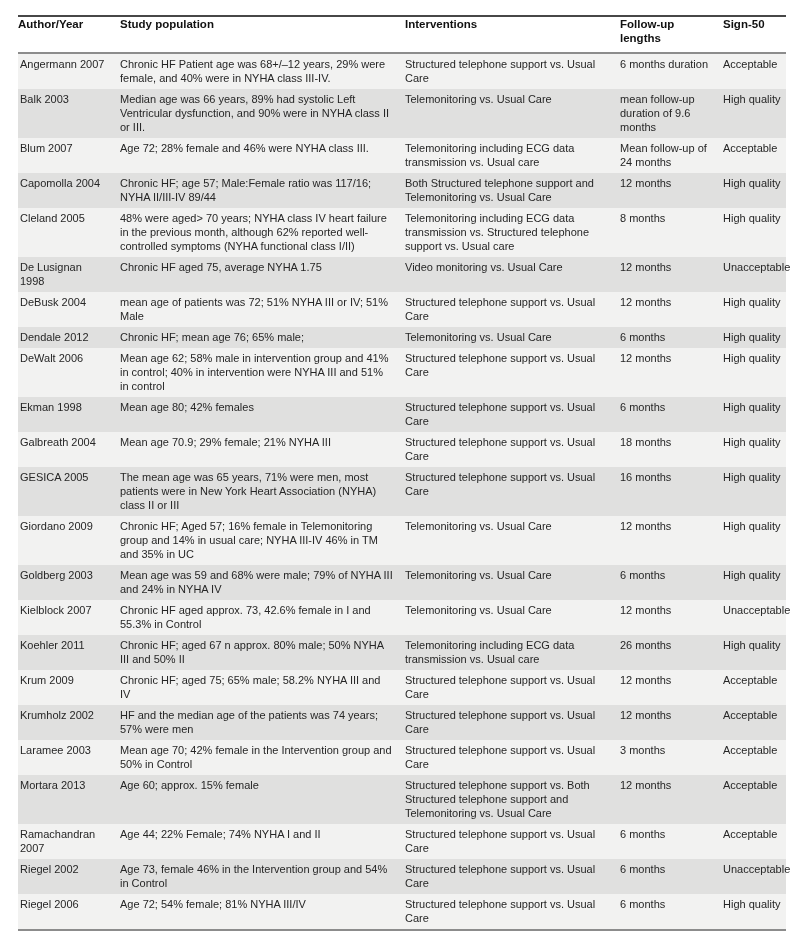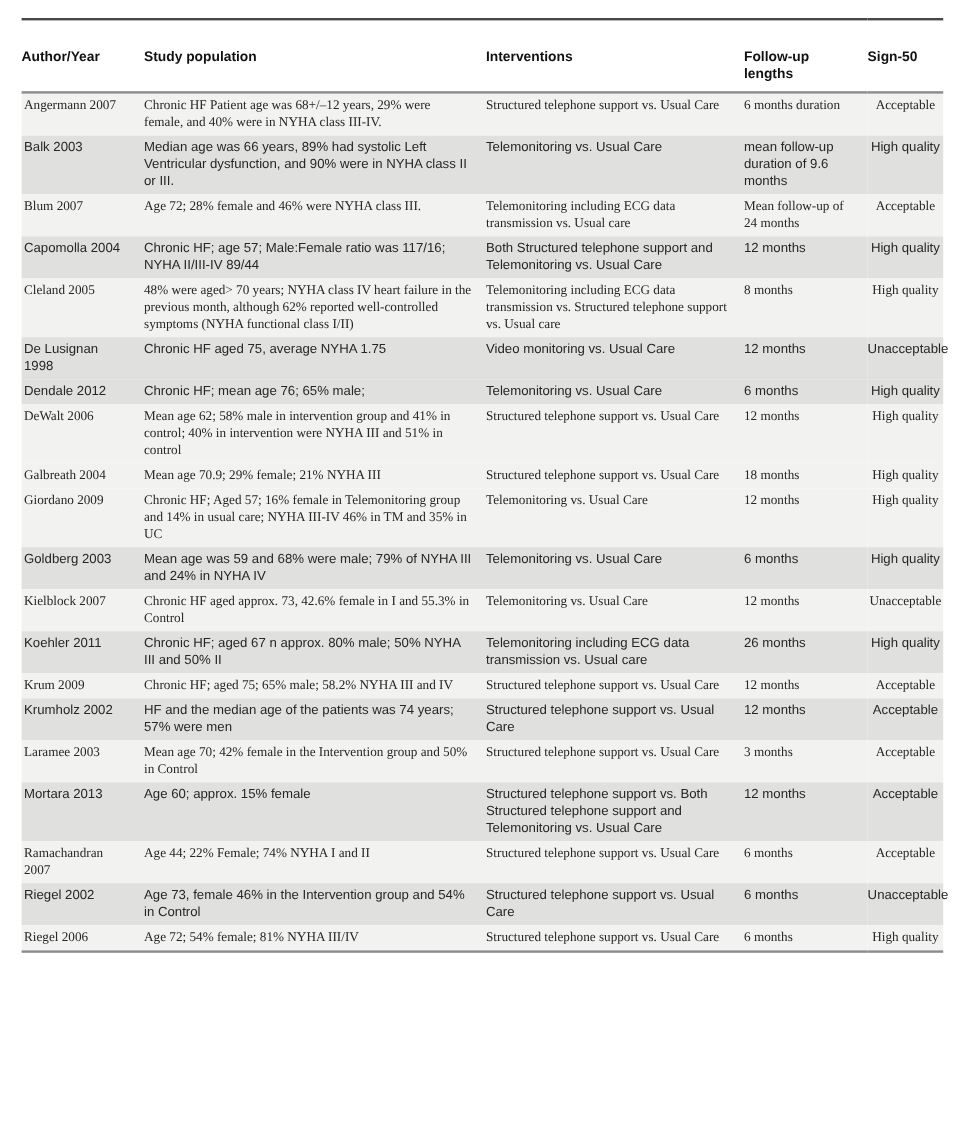--- a/index.html
+++ b/index.html
@@ -36,36 +36,36 @@
   col.c-pop    { width: 285px; }
   col.c-int    { width: 215px; }
   col.c-fup    { width: 103px; }
   col.c-sign   { width: 63px; }
   thead th {
     text-align: left;
     vertical-align: top;
     font-size: 11.5px;
     font-weight: bold;
     color: #111111;
-    padding: 24px 12px 7px 0;
+    padding: 0 12px 7px 0;
     line-height: 14px;
     border-bottom: 2px solid var(--rule-gray, #8c8c8c);
     background: #ffffff;
   }
   thead th:last-child { padding-right: 0; }
   tbody td {
     vertical-align: top;
     font-size: 11px;
     line-height: 14px;
     padding: 3px 12px 4px 0;
     color: #262626;
   }
   tbody td:first-child { padding-left: 2px; }
-  tbody td:last-child { padding-right: 0; text-align: center; }
-  tr.row-light { background: var(--row-light, #f2f2f1); font-family: Liberation Serif, serif; }
+  tbody td:last-child { padding-right: 0; }
+  tr.row-light { background: var(--row-light, #f2f2f1); }
   tr.row-dark  { background: var(--row-dark, #e0e0df); }
 </style>
 </head>
 <body>
 
 <div class="page">
 
   <table class="studies">
     <colgroup>
       <col class="c-author">
@@ -119,39 +119,60 @@
           <td>8 months</td>
           <td>High quality</td>
         </tr>
         <tr class="row-dark">
           <td>De Lusignan 1998</td>
           <td>Chronic HF aged 75, average NYHA 1.75</td>
           <td>Video monitoring vs. Usual Care</td>
           <td>12 months</td>
           <td>Unacceptable</td>
         </tr>
+        <tr class="row-light">
+          <td>DeBusk 2004</td>
+          <td>mean age of patients was 72; 51% NYHA III or IV; 51% Male</td>
+          <td>Structured telephone support vs. Usual Care</td>
+          <td>12 months</td>
+          <td>High quality</td>
+        </tr>
         <tr class="row-dark">
           <td>Dendale 2012</td>
           <td>Chronic HF; mean age 76; 65% male;</td>
           <td>Telemonitoring vs. Usual Care</td>
           <td>6 months</td>
           <td>High quality</td>
         </tr>
         <tr class="row-light">
           <td>DeWalt 2006</td>
           <td>Mean age 62; 58% male in intervention group and 41% in control; 40% in intervention were NYHA III and 51% in control</td>
           <td>Structured telephone support vs. Usual Care</td>
           <td>12 months</td>
           <td>High quality</td>
         </tr>
+        <tr class="row-dark">
+          <td>Ekman 1998</td>
+          <td>Mean age 80; 42% females</td>
+          <td>Structured telephone support vs. Usual Care</td>
+          <td>6 months</td>
+          <td>High quality</td>
+        </tr>
         <tr class="row-light">
           <td>Galbreath 2004</td>
           <td>Mean age 70.9; 29% female; 21% NYHA III</td>
           <td>Structured telephone support vs. Usual Care</td>
           <td>18 months</td>
+          <td>High quality</td>
+        </tr>
+        <tr class="row-dark">
+          <td>GESICA 2005</td>
+          <td>The mean age was 65 years, 71% were men, most patients were in New York Heart Association (NYHA) class II or III</td>
+          <td>Structured telephone support vs. Usual Care</td>
+          <td>16 months</td>
           <td>High quality</td>
         </tr>
         <tr class="row-light">
           <td>Giordano 2009</td>
           <td>Chronic HF; Aged 57; 16% female in Telemonitoring group and 14% in usual care; NYHA III-IV 46% in TM and 35% in UC</td>
           <td>Telemonitoring vs. Usual Care</td>
           <td>12 months</td>
           <td>High quality</td>
         </tr>
         <tr class="row-dark">

